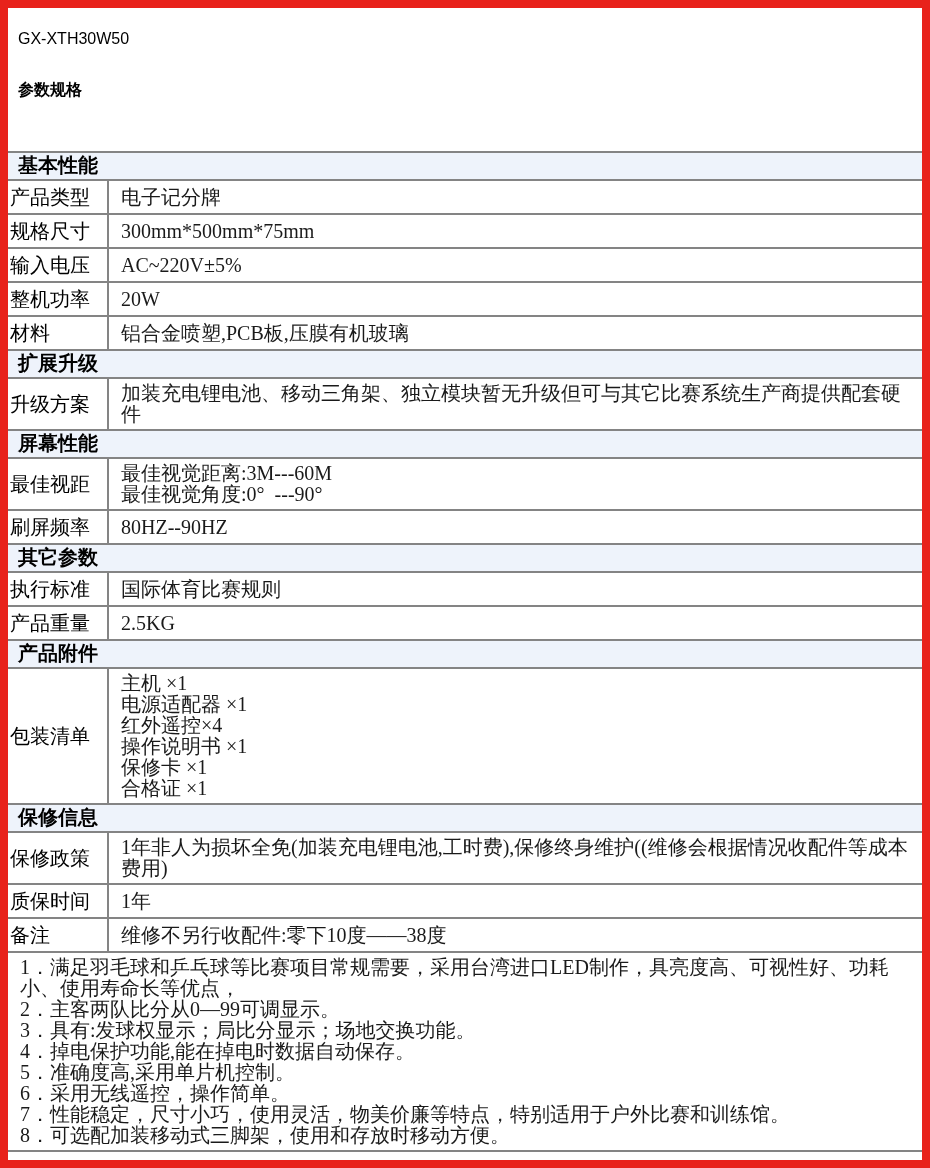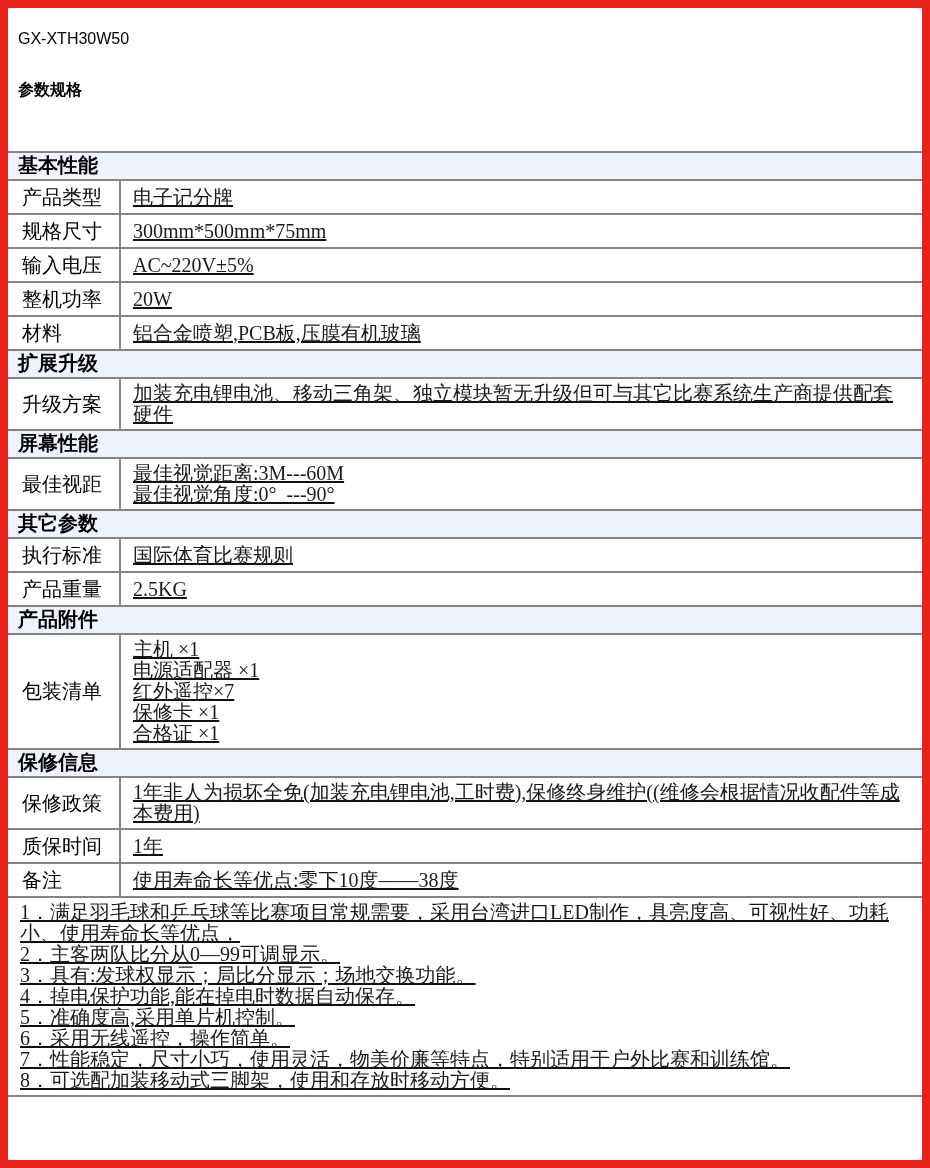--- a/index.html
+++ b/index.html
@@ -35,28 +35,27 @@
     align-items:center;
     border-top:2px solid var(--line,#848484);
     min-height:32px;
   }
   .label-cell{
     width:97px;
     flex:0 0 97px;
     align-self:stretch;
     display:flex;
     align-items:center;
-    padding-left:14px;
+    padding-left:2px;
     border-right:2px solid var(--line,#848484);
     color:#000;
   }
   .value-cell{
     flex:1;
     padding:4px 12px;
-    text-decoration:underline;
   }
   .value-line{
     line-height:21px;
     white-space:pre-wrap;
     color:#1a1a1a;
   }
 </style>
 </head>
 <body>
 
@@ -105,61 +104,68 @@
         </div>
       </div>
       <div class="sec-header">屏幕性能</div>
       <div class="row">
         <div class="label-cell">最佳视距</div>
         <div class="value-cell">
           <div class="value-line">最佳视觉距离:3M---60M</div>
           <div class="value-line">最佳视觉角度:0°  ---90°</div>
         </div>
       </div>
+      <div class="row">
+        <div class="label-cell">刷屏频率</div>
+        <div class="value-cell">
+          <div class="value-line">80HZ--90HZ</div>
+        </div>
+      </div>
       <div class="sec-header">其它参数</div>
       <div class="row">
         <div class="label-cell">执行标准</div>
         <div class="value-cell">
           <div class="value-line">国际体育比赛规则</div>
         </div>
       </div>
       <div class="row">
         <div class="label-cell">产品重量</div>
         <div class="value-cell">
           <div class="value-line">2.5KG</div>
         </div>
       </div>
       <div class="sec-header">产品附件</div>
       <div class="row">
         <div class="label-cell">包装清单</div>
         <div class="value-cell">
           <div class="value-line">主机 ×1</div>
           <div class="value-line">电源适配器 ×1</div>
-          <div class="value-line">红外遥控×7</div>
+          <div class="value-line">红外遥控×4</div>
+          <div class="value-line">操作说明书 ×1</div>
           <div class="value-line">保修卡 ×1</div>
           <div class="value-line">合格证 ×1</div>
         </div>
       </div>
       <div class="sec-header">保修信息</div>
       <div class="row">
         <div class="label-cell">保修政策</div>
         <div class="value-cell">
           <div class="value-line">1年非人为损坏全免(加装充电锂电池,工时费),保修终身维护((维修会根据情况收配件等成本费用)</div>
         </div>
       </div>
       <div class="row">
         <div class="label-cell">质保时间</div>
         <div class="value-cell">
           <div class="value-line">1年</div>
         </div>
       </div>
       <div class="row">
         <div class="label-cell">备注</div>
         <div class="value-cell">
-          <div class="value-line">使用寿命长等优点:零下10度——38度</div>
+          <div class="value-line">维修不另行收配件:零下10度——38度</div>
         </div>
       </div>
       <div class="row">
         <div class="value-cell">
           <div class="value-line">1．满足羽毛球和乒乓球等比赛项目常规需要，采用台湾进口LED制作，具亮度高、可视性好、功耗小、使用寿命长等优点，</div>
           <div class="value-line">2．主客两队比分从0—99可调显示。</div>
           <div class="value-line">3．具有:发球权显示；局比分显示；场地交换功能。</div>
           <div class="value-line">4．掉电保护功能,能在掉电时数据自动保存。</div>
           <div class="value-line">5．准确度高,采用单片机控制。</div>
           <div class="value-line">6．采用无线遥控，操作简单。</div>

